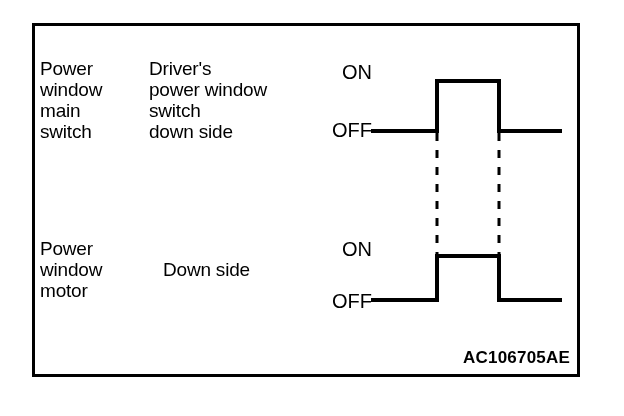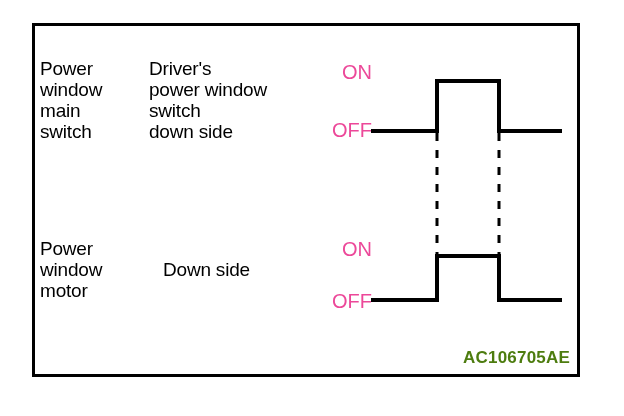--- a/index.html
+++ b/index.html
@@ -47,21 +47,21 @@
   }
 
   #label-main-switch-name   { left: 40px;  top: 58px;  }
   #label-main-switch-detail { left: 149px; top: 58px;  }
   #label-motor-name         { left: 40px;  top: 238px; }
   #label-motor-detail       { left: 163px; top: 259px; }
 
   
   .state-label {
     position: absolute;
-    color: #ec4899;
+    color: #000000;
     font-size: 20px;
     line-height: 20px;
     text-align: right;
     width: 62px;
   }
   #row1-on   { left: 310px; top: 62px;  }
   #row1-off  { left: 310px; top: 120px; }
   #row2-on   { left: 310px; top: 239px; }
   #row2-off  { left: 310px; top: 291px; }
 
@@ -77,21 +77,21 @@
 
   
   #ref-code {
     position: absolute;
     left: 440px;
     top: 348px;
     width: 130px;
     text-align: right;
     font-size: 17px;
     font-weight: bold;
-    color: #4d7c0f;
+    color: #000000;
     letter-spacing: 0.2px;
   }
 </style>
 </head>
 <body>
 
 <div id="figure">
 
   <div class="frame"></div>
 

